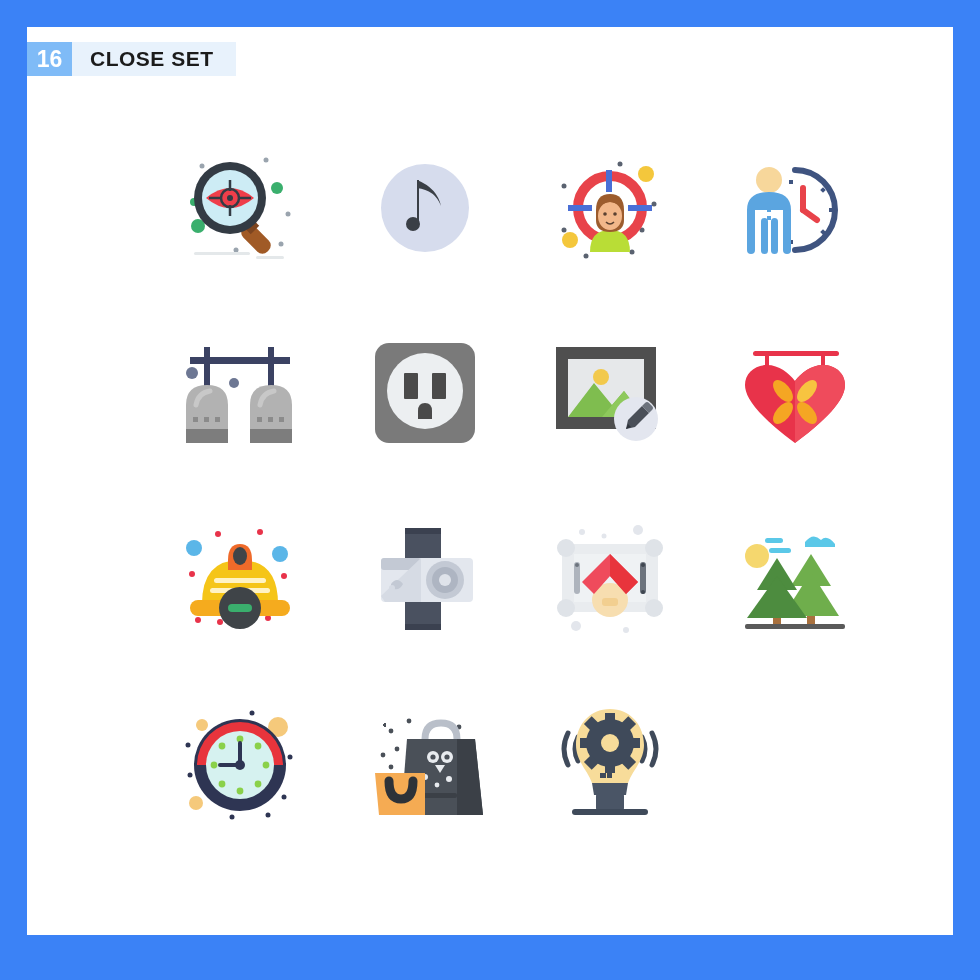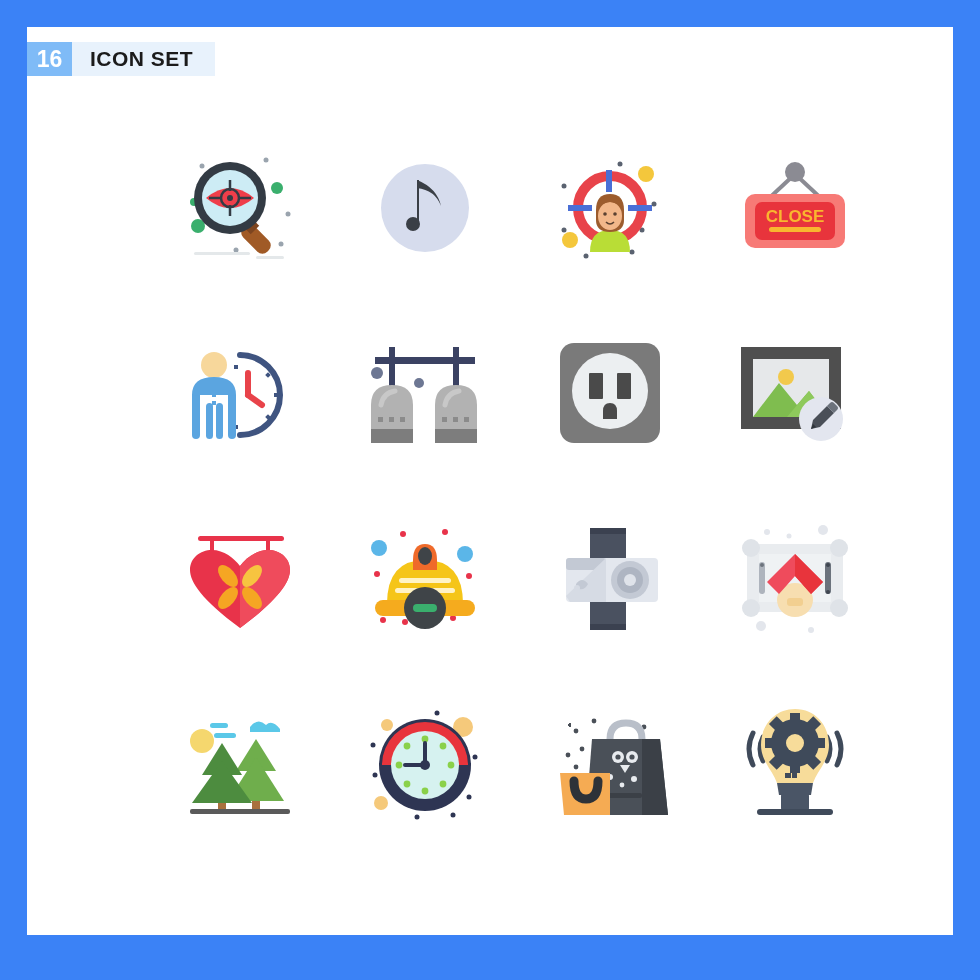--- a/index.html
+++ b/index.html
@@ -84,21 +84,21 @@
   }
 </style>
 </head>
 <body>
 
 <div id="root">
   <div id="sheet">
 
     <div id="header">
       <div id="count-badge">16</div>
-      <div id="title-strip">ICON SET</div>
+      <div id="title-strip">CLOSE SET</div>
     </div>
 
     <div id="grid">
 
       <div class="cell">
         <svg viewBox="0 0 128 128">
           <circle cx="101" cy="44" r="6" fill="#3aaf6d"></circle>
           <circle cx="22" cy="82" r="7" fill="#3aaf6d"></circle>
           <circle cx="18" cy="58" r="4" fill="#3aaf6d"></circle>
           <circle cx="90" cy="16" r="2.5" fill="#9aa4ae"></circle>
@@ -149,31 +149,20 @@
           <path d="M44 108 Q44 86 64 86 Q84 86 84 108 Z" fill="#b9dd36"></path>
           <path d="M50 66 Q50 50 64 50 Q78 50 78 66 L78 76 Q78 88 64 88 Q50 88 50 76 Z" fill="#9c5c2e"></path>
           <ellipse cx="64" cy="72" rx="12" ry="14" fill="#f2b78a"></ellipse>
           <path d="M52 64 Q54 52 64 52 Q74 52 76 64 Q70 58 64 58 Q58 58 52 64 Z" fill="#9c5c2e"></path>
           <circle cx="59" cy="70" r="1.8" fill="#5a4030"></circle>
           <circle cx="69" cy="70" r="1.8" fill="#5a4030"></circle>
           <path d="M60 78 Q64 82 68 78" stroke="#5a4030" stroke-width="1.6" fill="none"></path>
         </svg>
       </div>
 
-      <div class="cell">
-        <svg viewBox="0 0 128 128">
-          <line x1="64" y1="30" x2="34" y2="58" stroke="#8b8b93" stroke-width="4"></line>
-          <line x1="64" y1="30" x2="94" y2="58" stroke="#8b8b93" stroke-width="4"></line>
-          <circle cx="64" cy="28" r="10" fill="#8b8b93"></circle>
-          <rect x="14" y="50" width="100" height="54" rx="10" fill="#f77a76"></rect>
-          <rect x="24" y="58" width="80" height="38" rx="7" fill="#e8343c"></rect>
-          <text x="64" y="78" text-anchor="middle" font-family="Liberation Sans, sans-serif" font-size="17" font-weight="bold" fill="#f9b62f">CLOSE</text>
-          <rect x="38" y="83" width="52" height="5" rx="2.5" fill="#f9b62f"></rect>
-        </svg>
-      </div>
 
       <div class="cell">
         <svg viewBox="0 0 128 128">
           <path d="M64 26 A40 40 0 1 1 64 106" fill="none" stroke="#3f5480" stroke-width="6" stroke-linecap="round"></path>
           <rect x="58" y="36" width="4" height="4" fill="#3f5480"></rect>
           <rect x="90" y="44" width="4" height="4" fill="#3f5480" transform="rotate(45 92 46)"></rect>
           <rect x="98" y="64" width="4" height="4" fill="#3f5480"></rect>
           <rect x="90" y="86" width="4" height="4" fill="#3f5480" transform="rotate(45 92 88)"></rect>
           <rect x="58" y="96" width="4" height="4" fill="#3f5480"></rect>
           <line x1="72" y1="66" x2="72" y2="44" stroke="#e8434a" stroke-width="6" stroke-linecap="round"></line>

